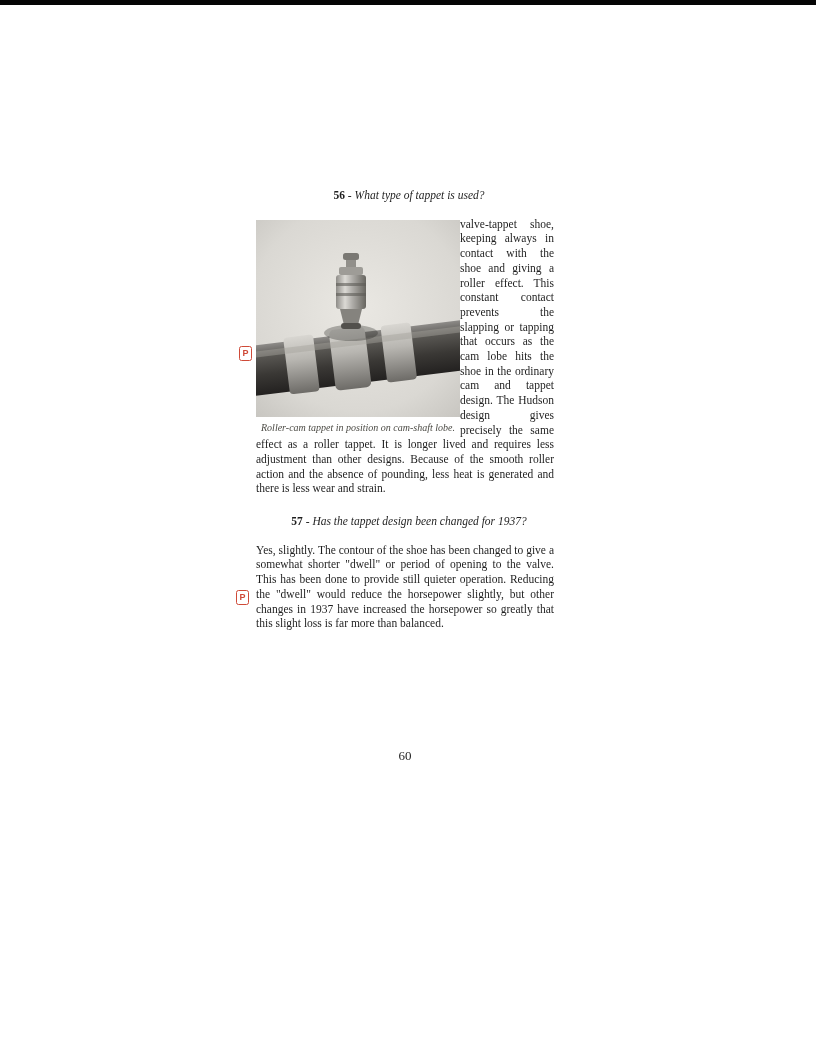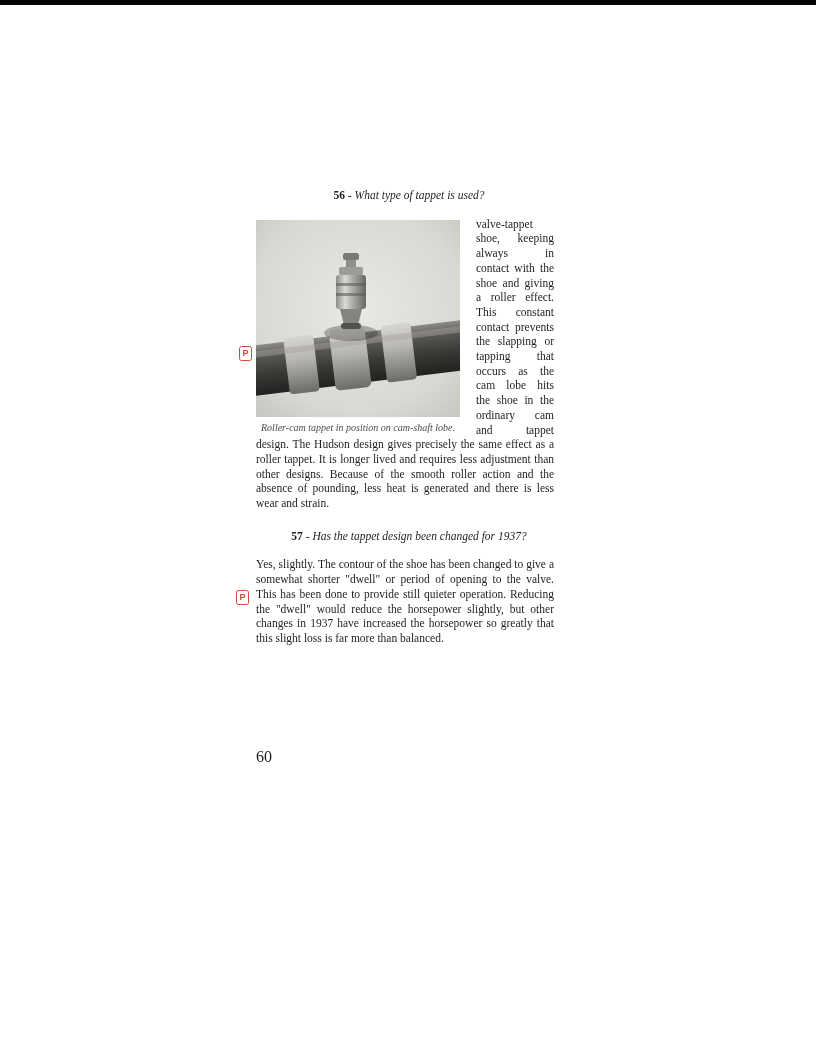--- a/index.html
+++ b/index.html
@@ -35,39 +35,39 @@
     text-align: center;
   }
   .qa-heading .q-number { font-weight: bold; font-style: normal; }
   .qa-heading .q-sep { font-style: normal; }
   .qa-heading .q-text { font-style: italic; }
   .para { margin: 0; }
   .heading-57 { clear: both; margin-top: 18px; }
   figure.photo {
     float: left;
     width: 204px;
-    margin: 3px 16px 2px 0;
+    margin: 3px 0 2px 0;
     padding: 0;
   }
   figure.photo svg { display: block; }
   figcaption.photo-caption {
     font-style: italic;
     font-size: 10px;
     line-height: 12.5px;
     text-align: center;
     color: #4b4a44;
     margin-top: 5px;
   }
   .page-number {
     position: absolute;
     top: 748px;
     left: 256px;
     width: 298px;
-    text-align: left;
-    font-size: 16px;
+    text-align: center;
+    font-size: 13px;
   }
   .annot {
     position: absolute;
     width: 11px;
     height: 13px;
     border: 1.6px solid #cf4a38;
     border-radius: 2.5px;
     background: #ffffff;
     color: #cf4a38;
     font-family: "Liberation Sans", "DejaVu Sans", sans-serif;

